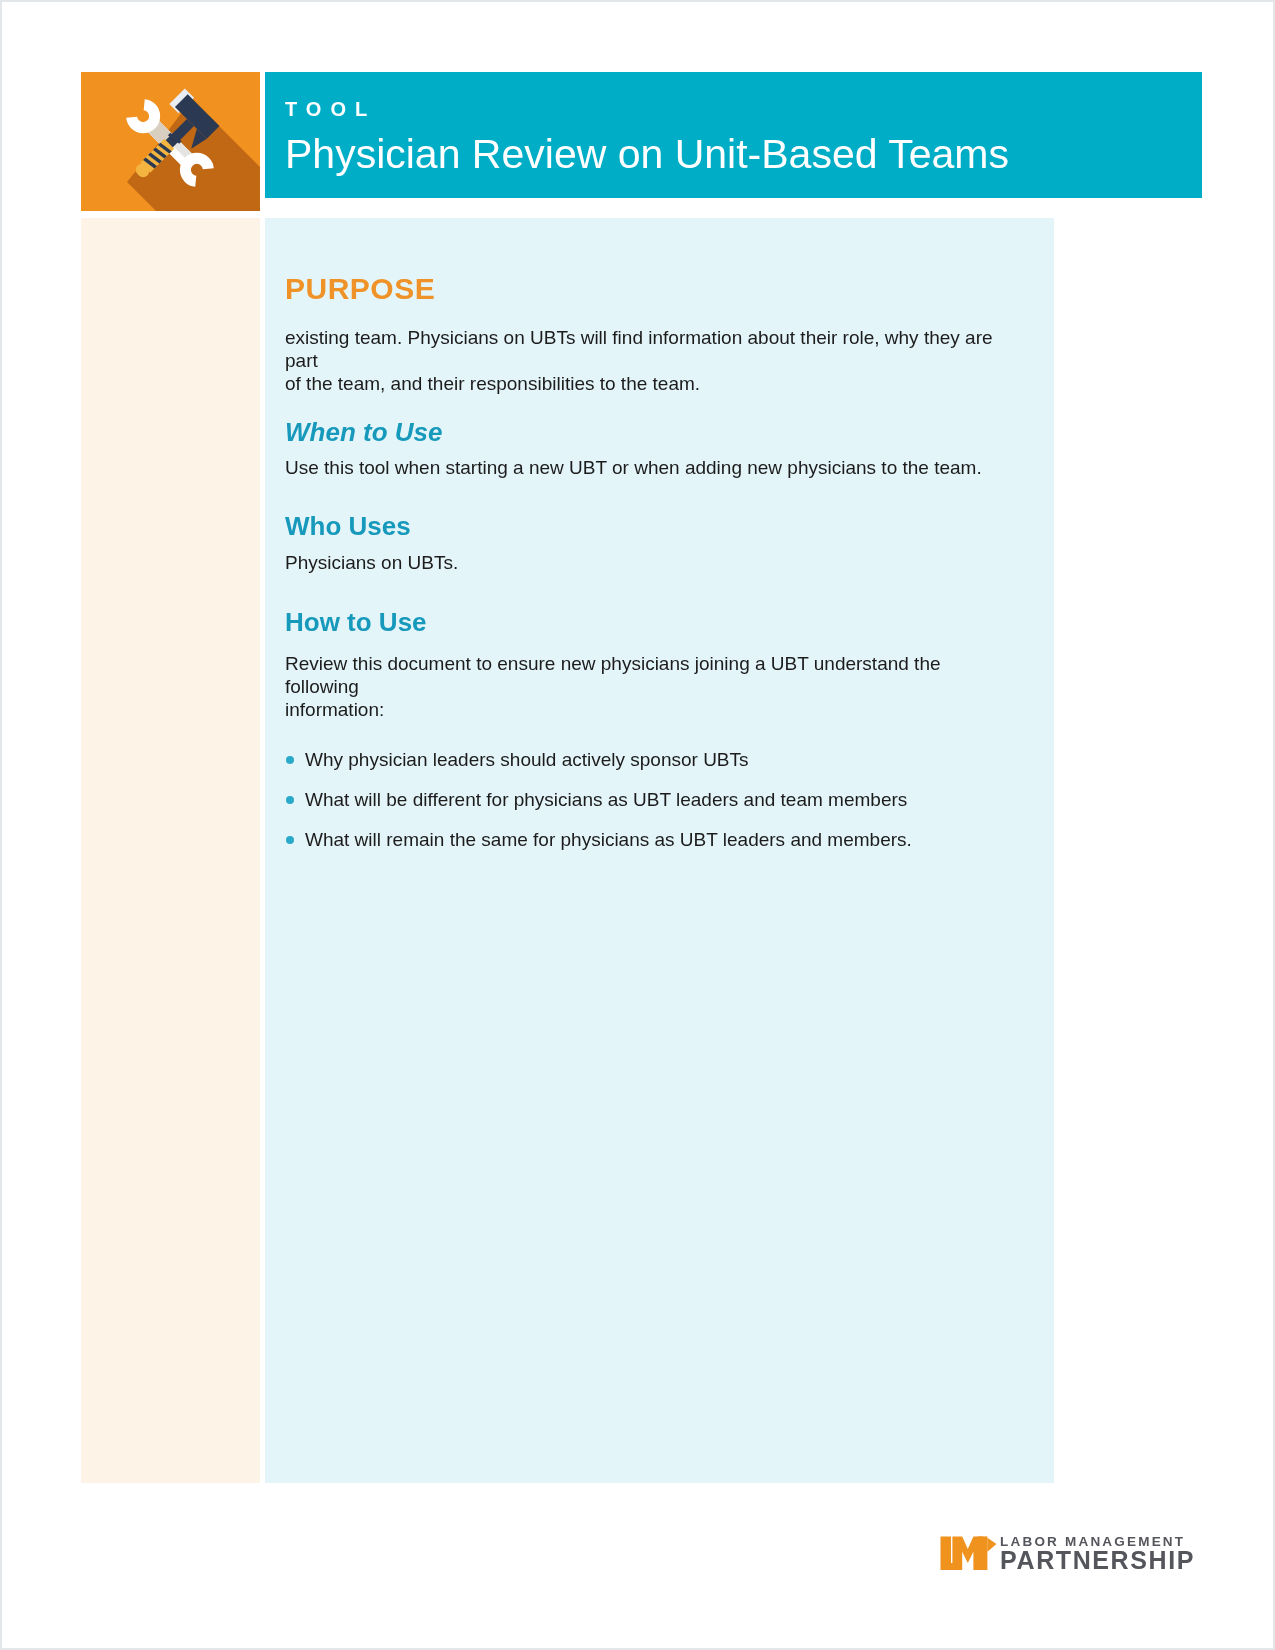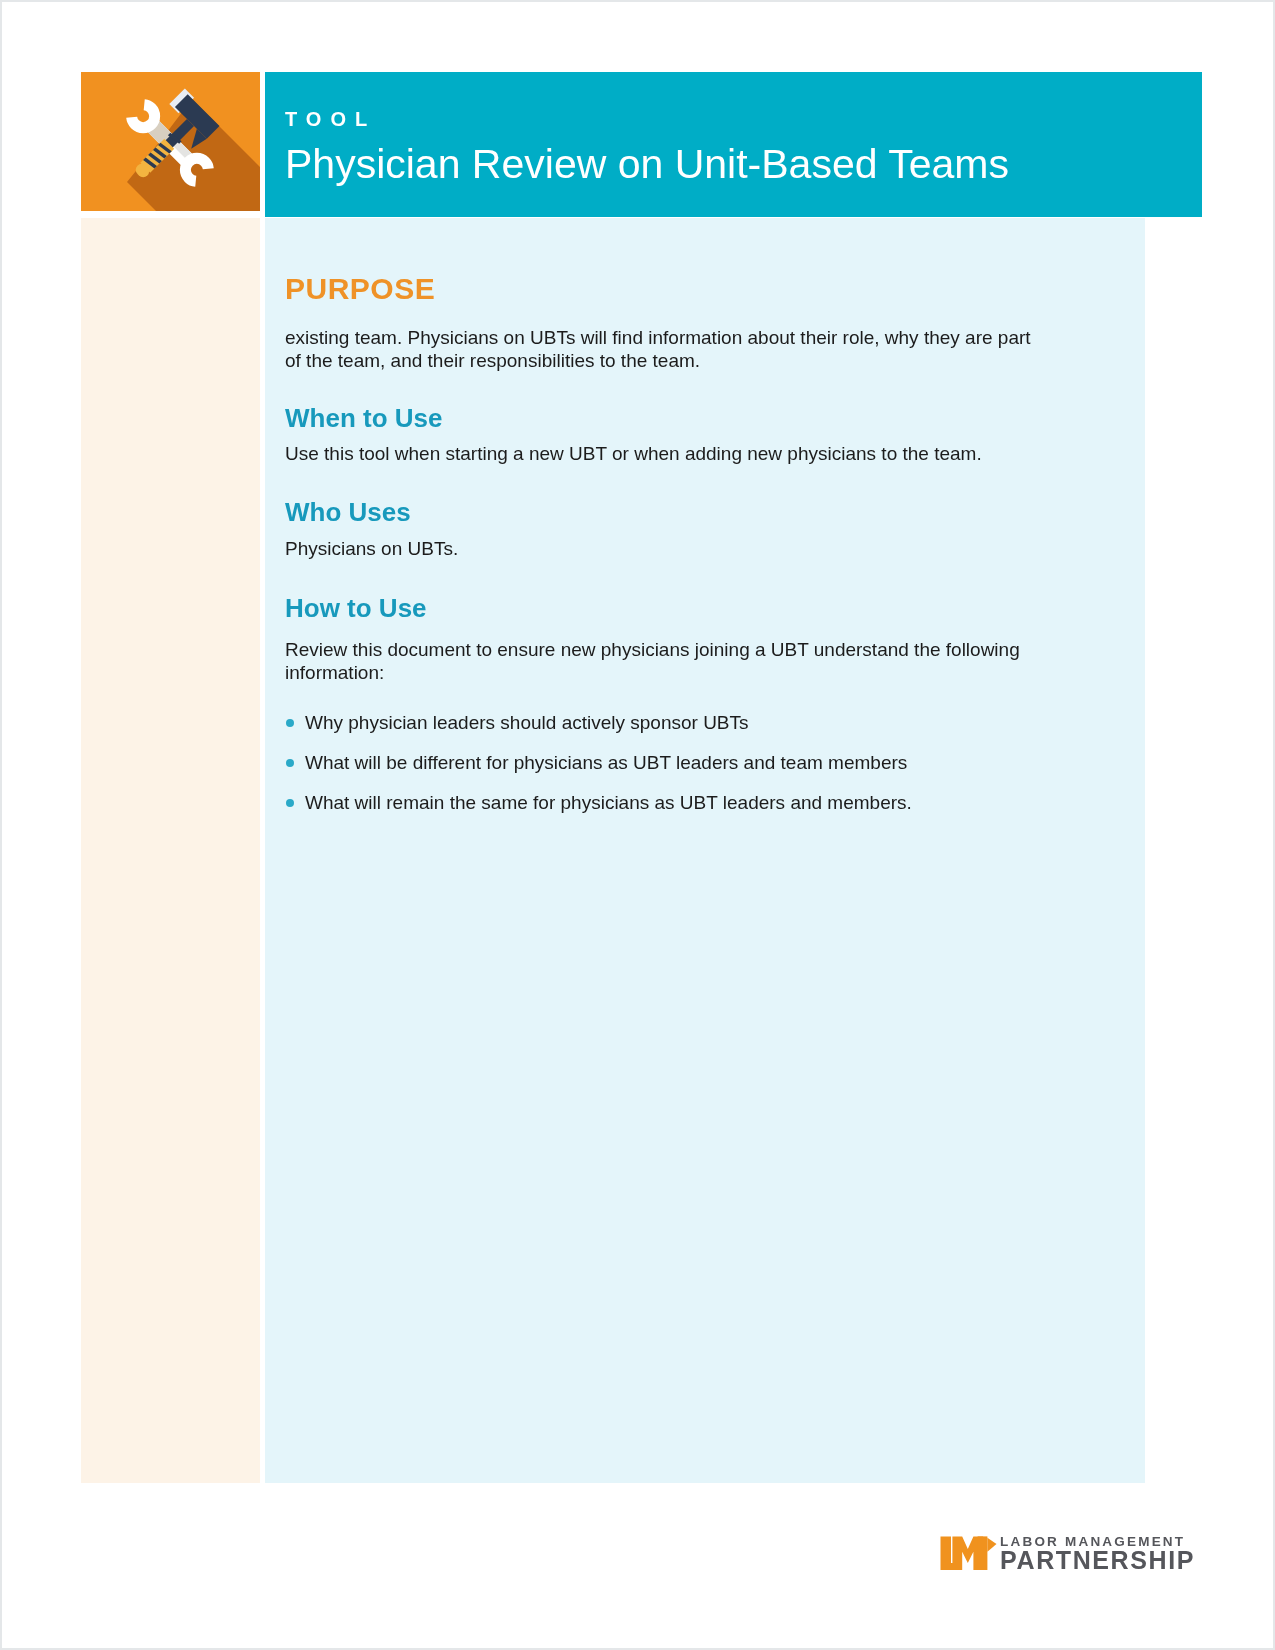--- a/index.html
+++ b/index.html
@@ -16,21 +16,21 @@
 
   
   .icon-box {
     position:absolute; left:79px; top:70px;
     width:179px; height:139px;
   }
   .icon-box svg { display:block; }
 
   .banner {
     position:absolute; left:263px; top:70px;
-    width:937px; height:145px;
+    width:937px; height:126px;
     background:#00ADC6;
     color:#ffffff;
     display:flex; flex-direction:column; justify-content:center;
     padding:6px 0 0 20px;
   }
   .kicker {
     font-size:20px; font-weight:bold; letter-spacing:9px; line-height:1;
   }
   .doc-title {
     margin-top:14px;
@@ -38,40 +38,40 @@
   }
 
   
   .sidebar {
     position:absolute; left:79px; top:216px;
     width:179px; height:1265px;
     background:#FDF3E7;
   }
   .content {
     position:absolute; left:263px; top:216px;
-    width:880px; height:1265px;
+    width:789px; height:1265px;
     background:#E4F5FA;
     padding:0 50px 0 20px;
     color:#1c1c1c;
   }
 
   .h1 {
     margin-top:54px;
     font-size:30px; line-height:34px; font-weight:bold;
     color:#EF9227; letter-spacing:0.5px;
   }
   .h2 {
     font-size:26px; line-height:30px; font-weight:bold;
     color:#1799BC;
   }
   .body-line, .body-p, li {
     font-size:19px; line-height:23px; color:#1c1c1c;
   }
   .intro { margin-top:20px; }
-  .h2-when { margin-top:31px; }
+  .h2-when { margin-top:22px;font-style:italic; }
   .p-when  { margin-top:9px; }
   .h2-who  { margin-top:32px; }
   .p-who   { margin-top:10px; }
   .h2-how  { margin-top:33px; }
   .p-how   { margin-top:15px; }
 
   ul.bullets { margin-top:27px; list-style:none; }
   ul.bullets li { position:relative; padding-left:20px; }
   ul.bullets li + li { margin-top:17px; }
   .bullet-dot {

